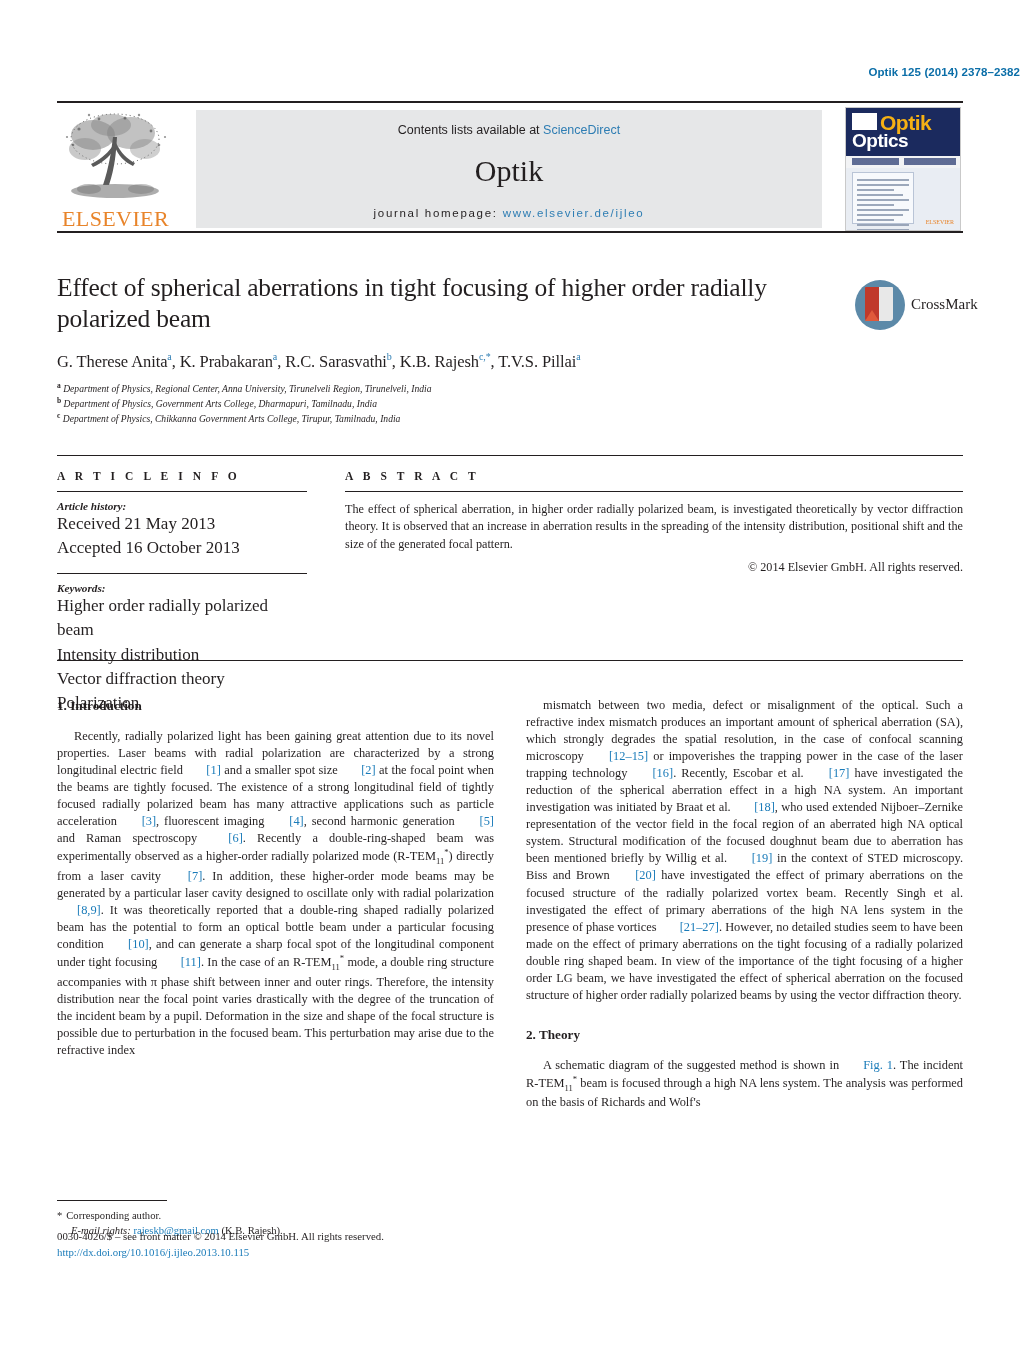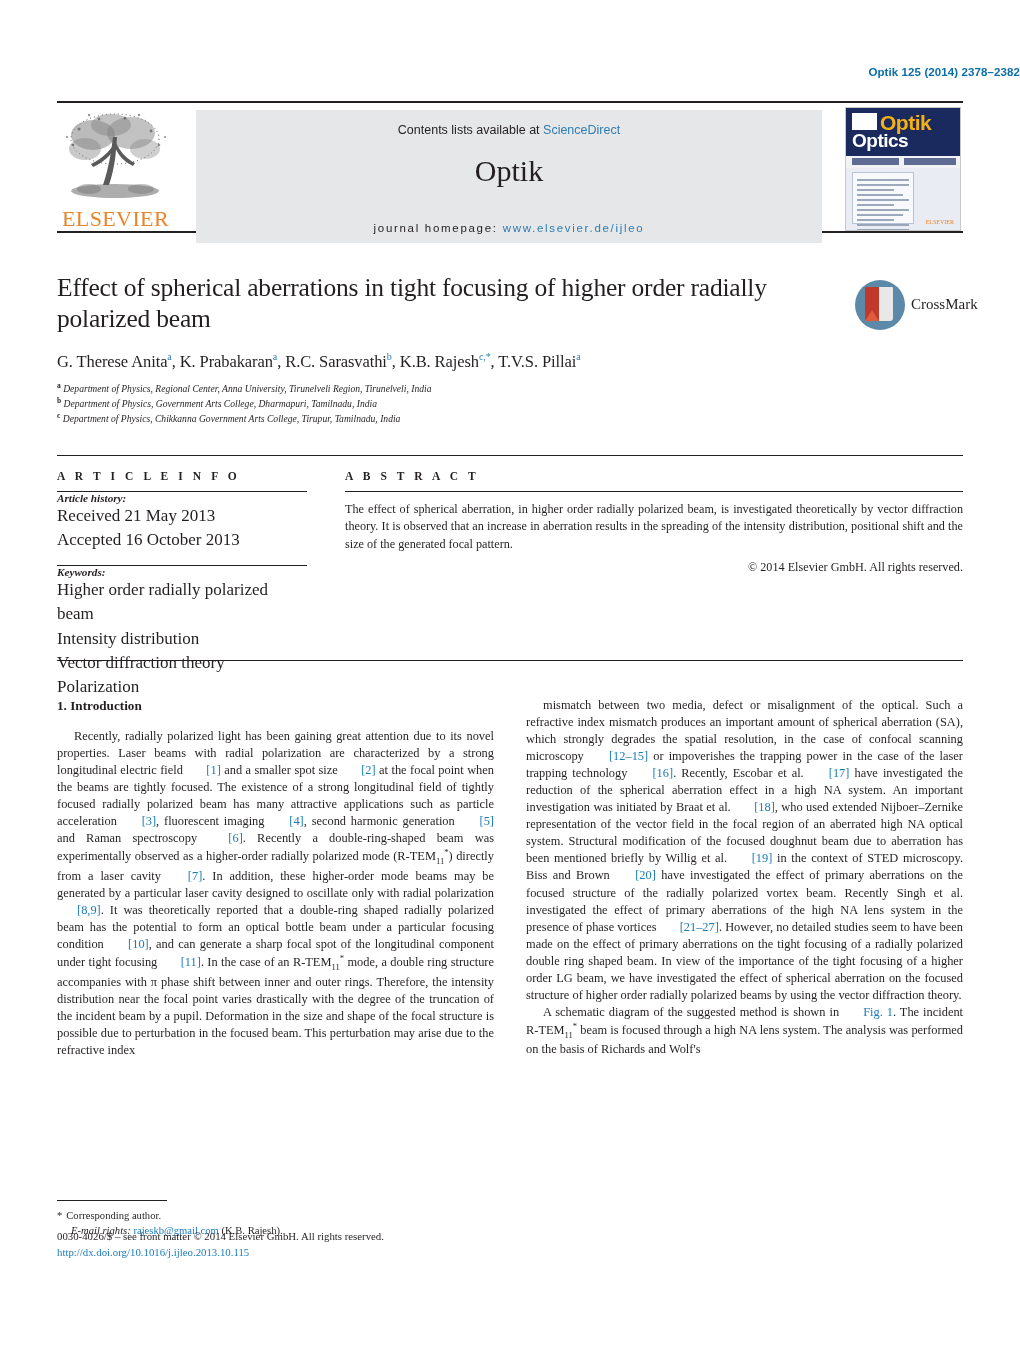--- a/index.html
+++ b/index.html
@@ -49,21 +49,21 @@
     font-family: "Liberation Serif", serif;
     font-size: 22px;
     letter-spacing: .4px;
     color: #e8842a;
     line-height: 1;
   }
 
   .banner {
     position: absolute;
     left: 139px; top: 7px;
-    width: 626px; height: 133px;
+    width: 626px; height: 118px;
     background: #e6e7e8;
   }
   .banner-contents {
     position: absolute; top: 13px; left: 0; width: 100%;
     text-align: center;
     font-family: "Liberation Sans", sans-serif;
     font-size: 12.5px;
     color: #231f20;
   }
   .banner-contents .sd { color: #2e7db3; }
@@ -210,21 +210,21 @@
 
   .sec-label {
     font-family: "Liberation Serif", serif;
     font-weight: bold;
     font-size: 11.5px;
     letter-spacing: 3.6px;
     color: #231f20;
   }
   .rule { border-top: 1.4px solid #231f20; margin-top: 9px; }
 
-  .info-group { }
+  .info-group { margin-top: 8px; }
   .info-group .lbl {
     font-family: "Liberation Serif", serif;
     font-style: italic; font-weight: bold;
     font-size: 11.2px; color: #231f20;
   }
   .info-group .val {
     font-family: "Liberation Serif", serif;
     font-size: 17px; line-height: 1.42; color: #231f20;
   }
   .info-sep { border-top: 1.4px solid #231f20; margin-top: 13px; }
@@ -434,20 +434,21 @@
 
   <div class="info-rule-bottom"></div>
 
   <div class="body-col left">
     <div class="h2">1.  Introduction</div>
     <p>Recently, radially polarized light has been gaining great attention due to its novel properties. Laser beams with radial polarization are characterized by a strong longitudinal electric field <span class="ref">[1]</span> and a smaller spot size <span class="ref">[2]</span> at the focal point when the beams are tightly focused. The existence of a strong longitudinal field of tightly focused radially polarized beam has many attractive applications such as particle acceleration <span class="ref">[3]</span>, fluorescent imaging <span class="ref">[4]</span>, second harmonic generation <span class="ref">[5]</span> and Raman spectroscopy <span class="ref">[6]</span>. Recently a double-ring-shaped beam was experimentally observed as a higher-order radially polarized mode (R-TEM<sub>11</sub><sup>*</sup>) directly from a laser cavity <span class="ref">[7]</span>. In addition, these higher-order mode beams may be generated by a particular laser cavity designed to oscillate only with radial polarization <span class="ref">[8,9]</span>. It was theoretically reported that a double-ring shaped radially polarized beam has the potential to form an optical bottle beam under a particular focusing condition <span class="ref">[10]</span>, and can generate a sharp focal spot of the longitudinal component under tight focusing <span class="ref">[11]</span>. In the case of an R-TEM<sub>11</sub><sup>*</sup> mode, a double ring structure accompanies with π phase shift between inner and outer rings. Therefore, the intensity distribution near the focal point varies drastically with the degree of the truncation of the incident beam by a pupil. Deformation in the size and shape of the focal structure is possible due to perturbation in the focused beam. This perturbation may arise due to the refractive index</p>
   </div>
 
   <div class="body-col right">
     <p>mismatch between two media, defect or misalignment of the optical. Such a refractive index mismatch produces an important amount of spherical aberration (SA), which strongly degrades the spatial resolution, in the case of confocal scanning microscopy <span class="ref">[12–15]</span> or impoverishes the trapping power in the case of the laser trapping technology <span class="ref">[16]</span>. Recently, Escobar et al. <span class="ref">[17]</span> have investigated the reduction of the spherical aberration effect in a high NA system. An important investigation was initiated by Braat et al. <span class="ref">[18]</span>, who used extended Nijboer–Zernike representation of the vector field in the focal region of an aberrated high NA optical system. Structural modification of the focused doughnut beam due to aberration has been mentioned briefly by Willig et al. <span class="ref">[19]</span> in the context of STED microscopy. Biss and Brown <span class="ref">[20]</span> have investigated the effect of primary aberrations on the focused structure of the radially polarized vortex beam. Recently Singh et al. investigated the effect of primary aberrations of the high NA lens system in the presence of phase vortices <span class="ref">[21–27]</span>. However, no detailed studies seem to have been made on the effect of primary aberrations on the tight focusing of a radially polarized double ring shaped beam. In view of the importance of the tight focusing of a higher order LG beam, we have investigated the effect of spherical aberration on the focused structure of higher order radially polarized beams by using the vector diffraction theory.</p>
+    <div class="h2 spaced">2.  Theory</div>
     <p>A schematic diagram of the suggested method is shown in <span class="ref">Fig. 1</span>. The incident R-TEM<sub>11</sub><sup>*</sup> beam is focused through a high NA lens system. The analysis was performed on the basis of Richards and Wolf's</p>
   </div>
 
   <div class="footnote">
     <div class="footnote-rule"></div>
     <div class="footnote-line">
       <span class="star">*</span><span>Corresponding author.</span>
     </div>
     <div class="footnote-line" style="padding-left:14px;">
       <span class="em">E-mail rights:</span>

